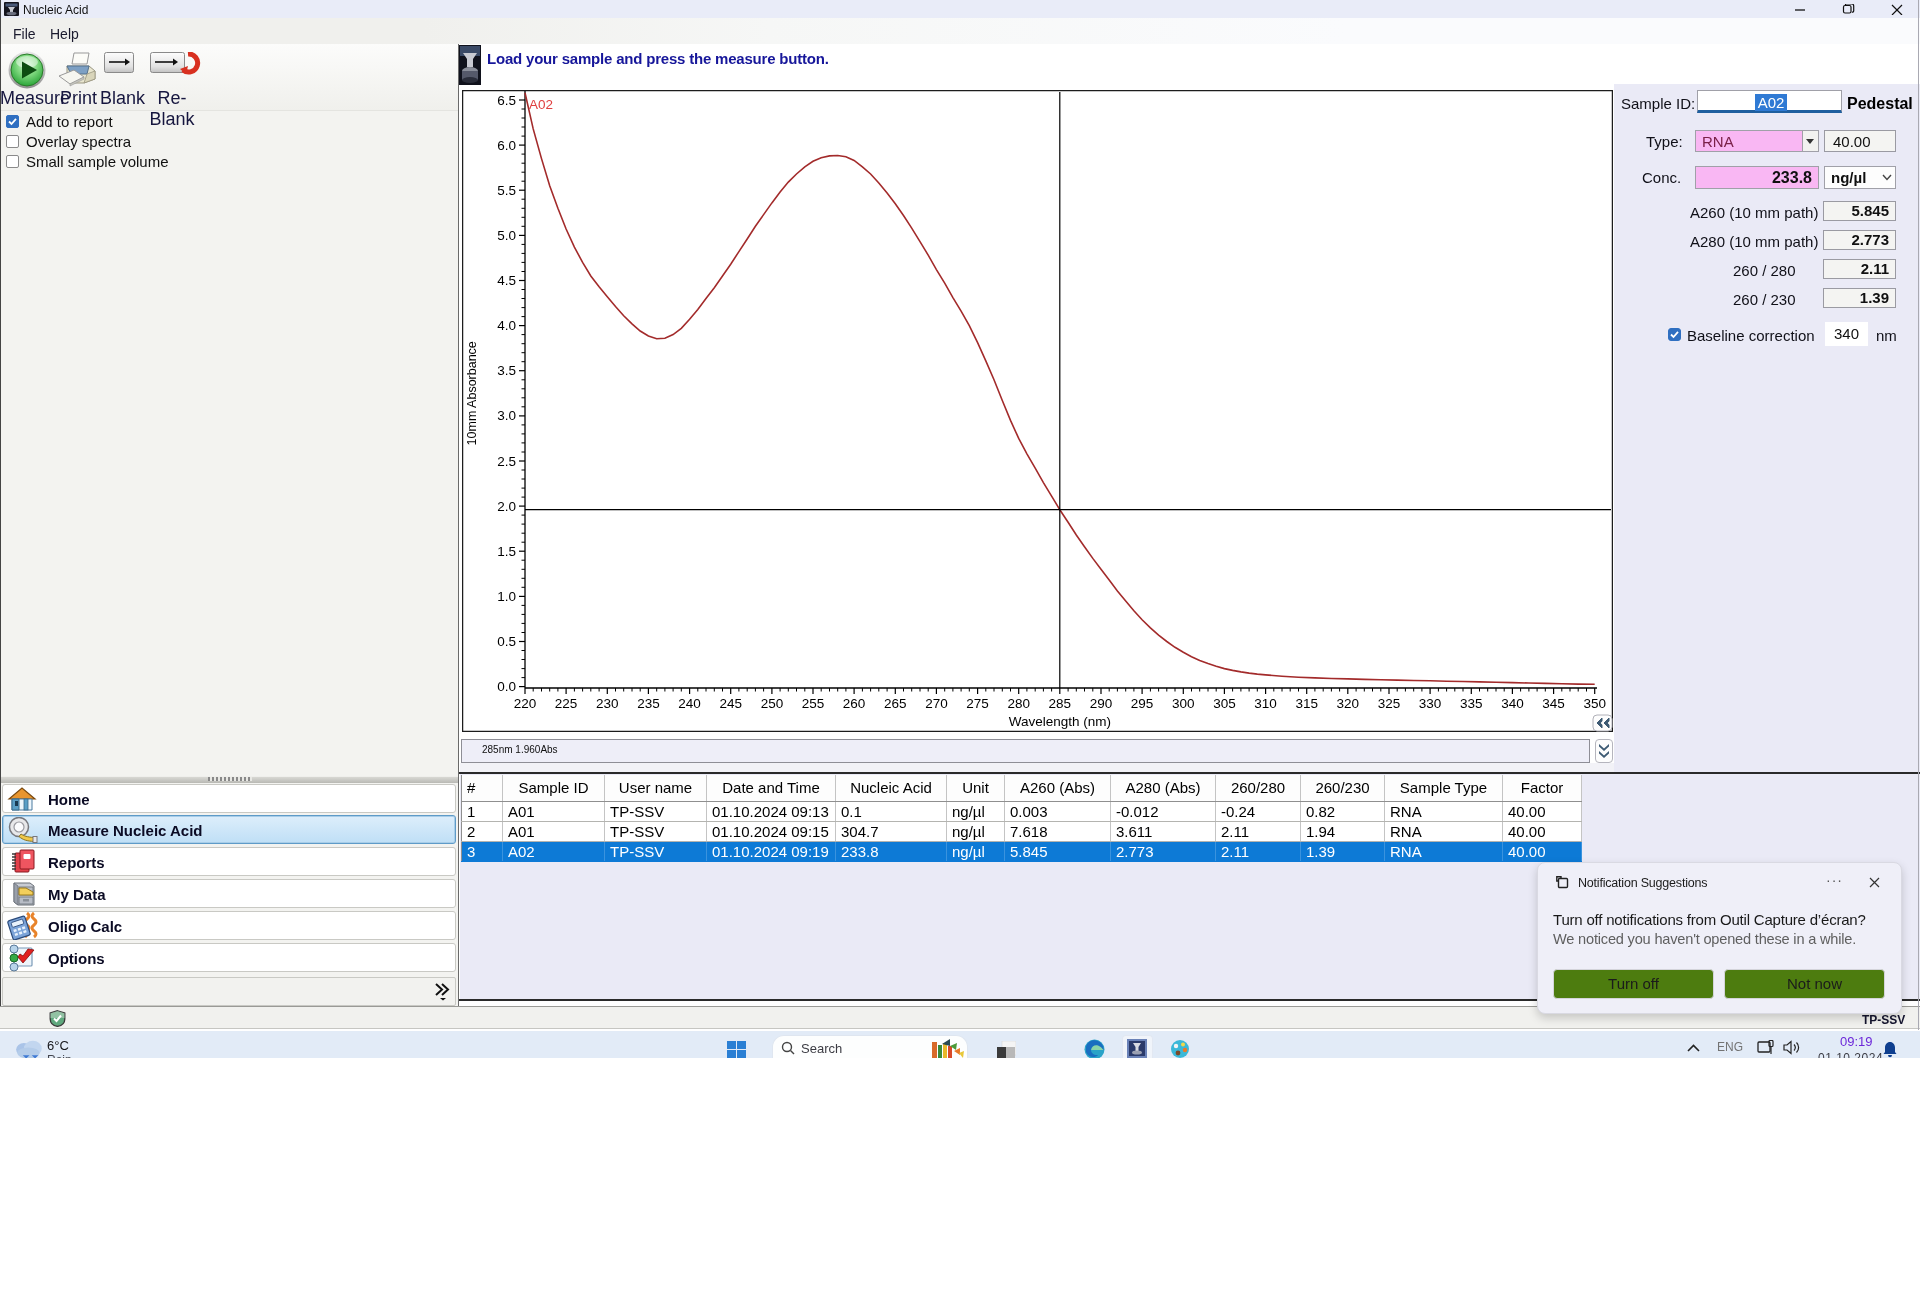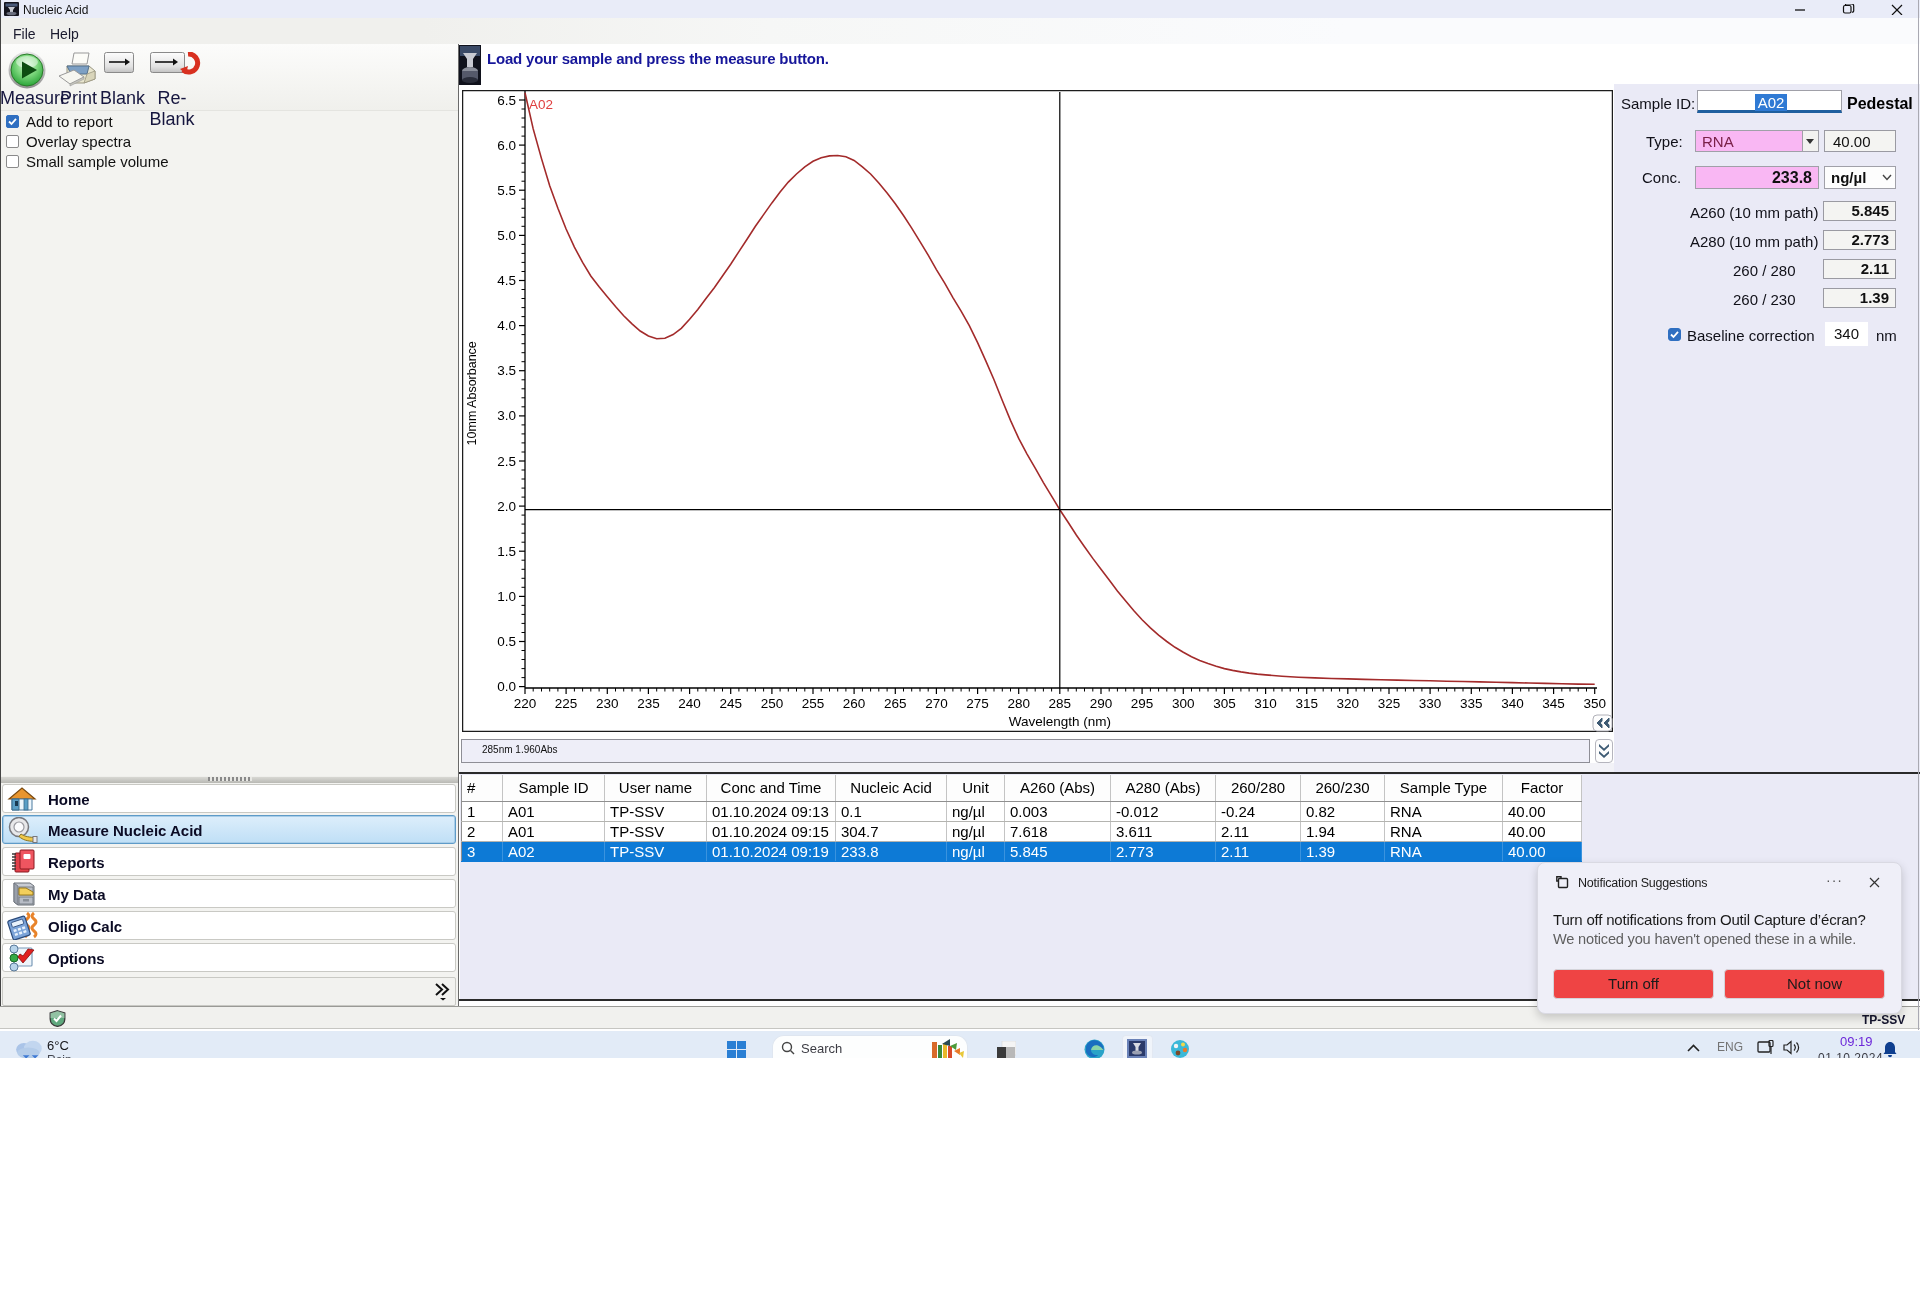--- a/index.html
+++ b/index.html
@@ -51,21 +51,21 @@
 
   
   #dattable { left:461px; top:775px; border-collapse:collapse; table-layout:fixed; background:#fff; font-size:15px; color:#000; }
   #dattable th { font-weight:normal; text-align:center; border-right:1px solid #c4c4c4; border-bottom:1px solid #8f8f8f; background:#fdfdfd; height:26px; overflow:hidden; white-space:nowrap; }
   #dattable td { border-right:1px solid #c4c4c4; border-bottom:1px solid #b4b4b0; height:20px; padding:0 0 0 5px; overflow:hidden; white-space:nowrap; }
   #dattable tr.sel td { background:#0d7ad6; color:#fff; border-right-color:#3a93de; border-bottom-color:#0d7ad6; }
   #dattable { border-left:1px solid #8f8f8f; }
 
   
   #notif { left:1537px; top:862px; width:365px; height:152px; background:#efeff8; border:1px solid #d9d9e2; border-radius:8px; box-shadow:0 4px 10px rgba(0,0,0,0.18); }
-  .notifbtn { position:absolute; top:969px; width:161px; height:30px; background:#ef4444; border:1px solid #d4d4da; border-radius:4px; font-size:15px; color:#1b1b1b; text-align:center; line-height:28px; }
+  .notifbtn { position:absolute; top:969px; width:161px; height:30px; background:#4d7c0f; border:1px solid #d4d4da; border-radius:4px; font-size:15px; color:#1b1b1b; text-align:center; line-height:28px; }
 
   
   #taskbar { left:0; top:1031px; width:1920px; height:27px; background:#e2ebf7; }
 </style>
 </head>
 <body>
 
 <div class="abs" id="titlebar"></div>
 <svg class="abs" style="left:4px;top:2px" width="15" height="14" viewBox="0 0 15 14">
 <rect x="0" y="0" width="15" height="14" rx="1" fill="#14141e"></rect>
@@ -560,21 +560,21 @@
       <col style="width:85px">
       <col style="width:84px">
       <col style="width:118px">
       <col style="width:79px">
 </colgroup>
 <tbody>
       <tr>
         <th style="text-align:left;padding-left:5px;">#</th>
         <th>Sample ID</th>
         <th>User name</th>
-        <th>Conc and Time</th>
+        <th>Date and Time</th>
         <th>Nucleic Acid</th>
         <th>Unit</th>
         <th>A260 (Abs)</th>
         <th>A280 (Abs)</th>
         <th>260/280</th>
         <th>260/230</th>
         <th>Sample Type</th>
         <th>Factor</th>
       </tr>
 <tr>

